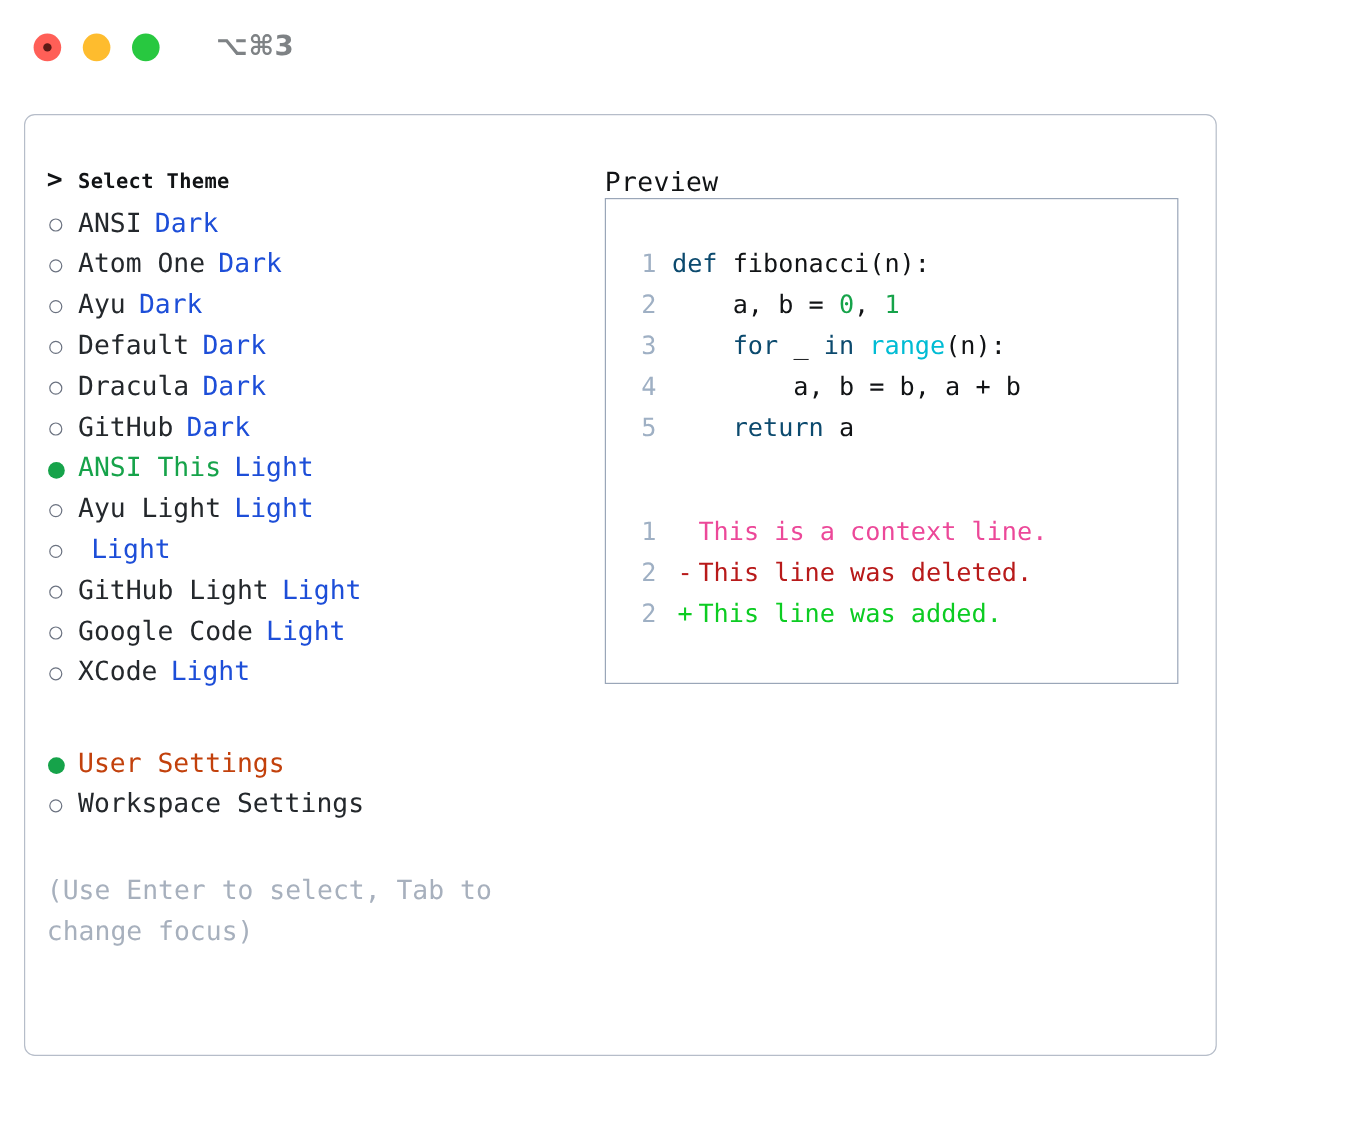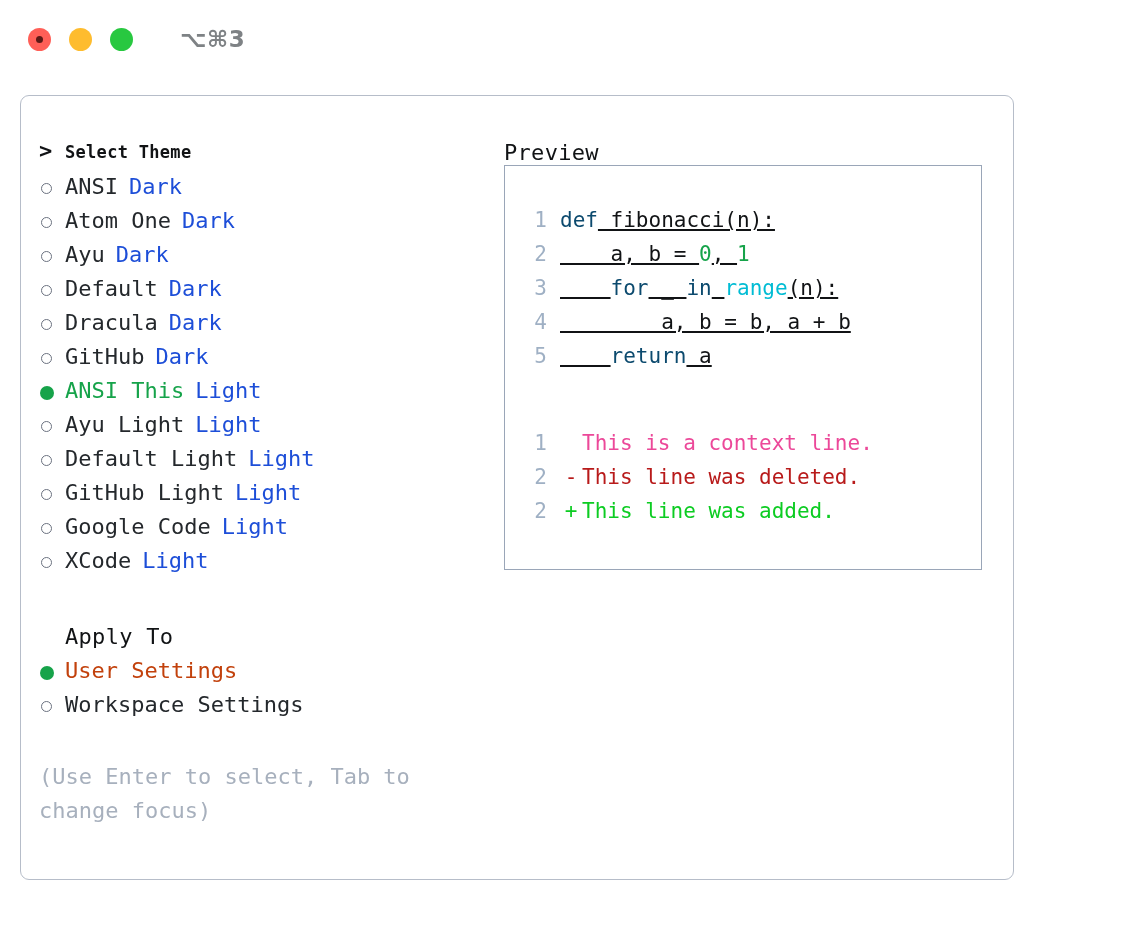--- a/index.html
+++ b/index.html
@@ -181,21 +181,21 @@
   .diffmark {
     width: 22px;
     flex: 0 0 22px;
     text-align: center;
   }
   .code-gap { height: 53px; }
 
   .tok-kw  { color: #0c4a6e; }
   .tok-fn  { color: #00bcd4; }
   .tok-num { color: #16a34a; }
-  .tok-txt { color: #111315; text-decoration: underline; }
+  .tok-txt { color: #111315; }
   .tok-ctx { color: #ec4899; }
   .tok-del { color: #b81a1a; }
   .tok-add { color: #0ccc22; }
 </style>
 </head>
 <body>
 
 <div class="titlebar">
   <div class="lights">
     <span class="light red">
@@ -219,32 +219,28 @@
 
       <div id="theme-list">
           <div class="row"><span class="marker bullet-hollow"></span><span class="theme-name">ANSI</span><span class="theme-kind">Dark</span></div>
           <div class="row"><span class="marker bullet-hollow"></span><span class="theme-name">Atom One</span><span class="theme-kind">Dark</span></div>
           <div class="row"><span class="marker bullet-hollow"></span><span class="theme-name">Ayu</span><span class="theme-kind">Dark</span></div>
           <div class="row"><span class="marker bullet-hollow"></span><span class="theme-name">Default</span><span class="theme-kind">Dark</span></div>
           <div class="row"><span class="marker bullet-hollow"></span><span class="theme-name">Dracula</span><span class="theme-kind">Dark</span></div>
           <div class="row"><span class="marker bullet-hollow"></span><span class="theme-name">GitHub</span><span class="theme-kind">Dark</span></div>
           <div class="row"><span class="marker bullet-filled"></span><span class="theme-name sel">ANSI This</span><span class="theme-kind">Light</span></div>
           <div class="row"><span class="marker bullet-hollow"></span><span class="theme-name">Ayu Light</span><span class="theme-kind">Light</span></div>
-          <div class="row"><span class="marker bullet-hollow"></span><span class="theme-name">Default Light</span><span class="theme-kind">Light</span></div>
+          <div class="row"><span class="marker bullet-hollow"></span><span class="theme-kind">Light</span></div>
           <div class="row"><span class="marker bullet-hollow"></span><span class="theme-name">GitHub Light</span><span class="theme-kind">Light</span></div>
           <div class="row"><span class="marker bullet-hollow"></span><span class="theme-name">Google Code</span><span class="theme-kind">Light</span></div>
           <div class="row"><span class="marker bullet-hollow"></span><span class="theme-name">XCode</span><span class="theme-kind">Light</span></div>
         </div>
 
       <div class="spacer-lg"></div>
 
-      <div class="row">
-        <span class="marker"></span>
-        <span class="apply-title">Apply To</span>
-      </div>
 
       <div id="apply-list">
           <div class="row"><span class="marker bullet-filled"></span><span class="apply-name sel">User Settings</span></div>
           <div class="row"><span class="marker bullet-hollow"></span><span class="apply-name">Workspace Settings</span></div>
         </div>
 
       <div class="spacer-md"></div>
 
       <div class="hint">(Use Enter to select, Tab to change focus)</div>
     </div>

